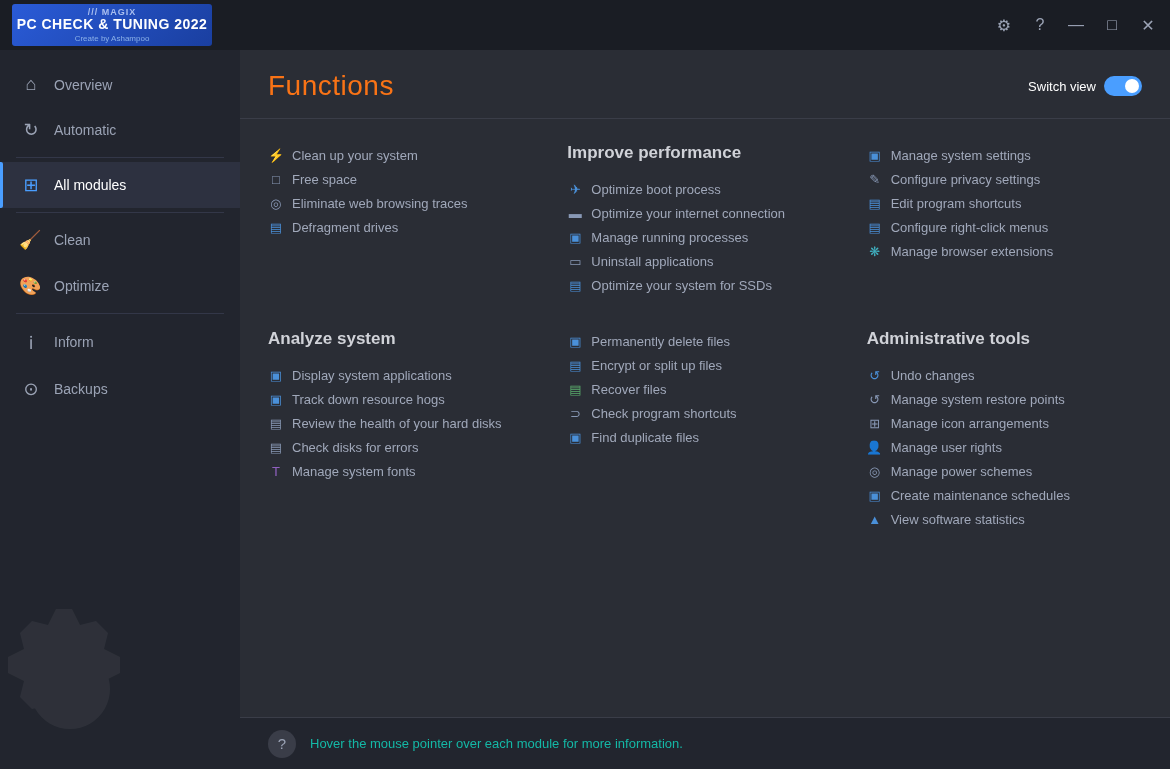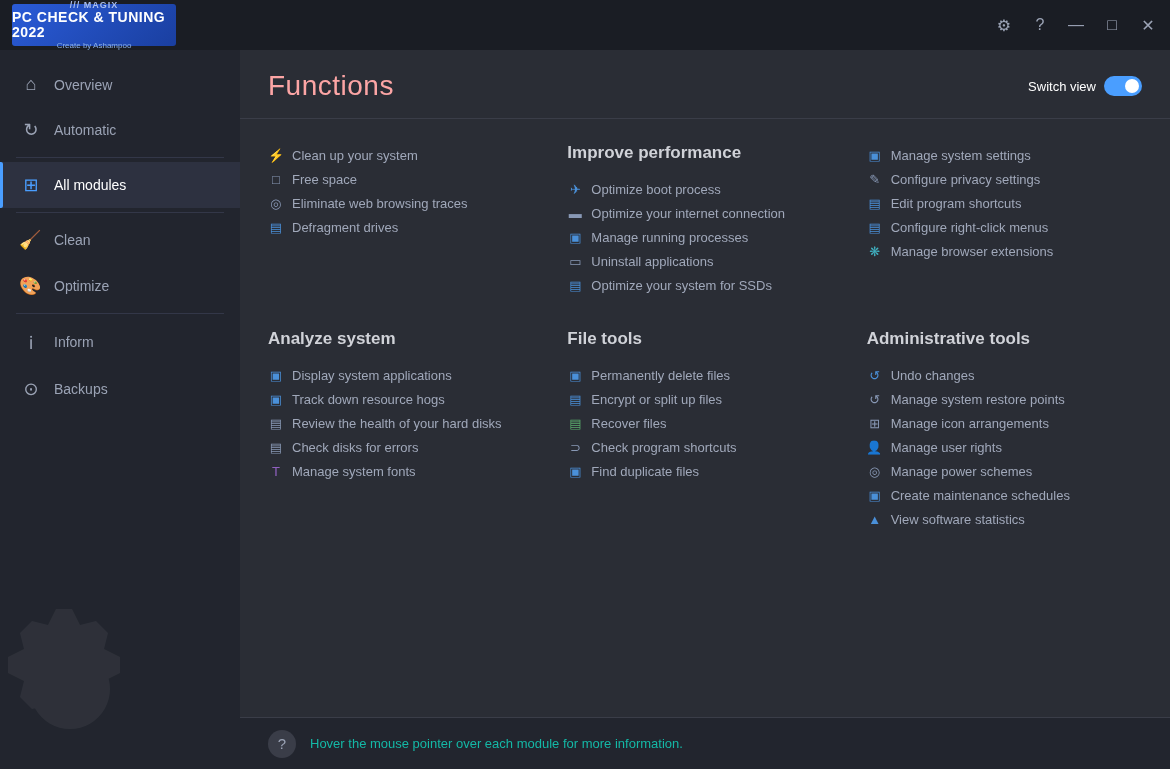--- a/index.html
+++ b/index.html
@@ -24,21 +24,21 @@
       padding: 0 12px;
       flex-shrink: 0;
     }
     .title-bar-left {
       display: flex;
       align-items: center;
       gap: 10px;
     }
     .app-logo {
       background: linear-gradient(135deg, #2a5bd7, #1a3fa0);
-      width: 164px;
+      width: 200px;
       height: 42px;
       display: flex;
       flex-direction: column;
       align-items: center;
       justify-content: center;
       border-radius: 3px;
       padding: 4px 0;
     }
     .app-logo-top {
       display: flex;
@@ -160,21 +160,21 @@
       display: flex;
       align-items: center;
       justify-content: space-between;
       padding: 20px 28px 16px 28px;
       border-bottom: 1px solid #3a3d48;
       flex-shrink: 0;
     }
     .page-title {
       font-size: 28px;
       font-weight: 300;
-      color: #fca5a5;
+      color: #f97316;
       letter-spacing: 0.5px;
     }
     .switch-view {
       display: flex;
       align-items: center;
       gap: 8px;
       font-size: 13px;
       color: #ffffff;
     }
     .toggle {
@@ -427,21 +427,20 @@
           <div class="func-item">
             <span class="func-item-icon icon-gray">▤</span>
             <span>Check disks for errors</span>
           </div>
           <div class="func-item">
             <span class="func-item-icon icon-purple">T</span>
             <span>Manage system fonts</span>
           </div>
         </div>
         <div class="func-section">
-          <div class="func-section-title">File tools</div>
           <div class="func-item">
             <span class="func-item-icon icon-blue">▣</span>
             <span>Permanently delete files</span>
           </div>
           <div class="func-item">
             <span class="func-item-icon icon-blue">▤</span>
             <span>Encrypt or split up files</span>
           </div>
           <div class="func-item">
             <span class="func-item-icon icon-green">▤</span>

